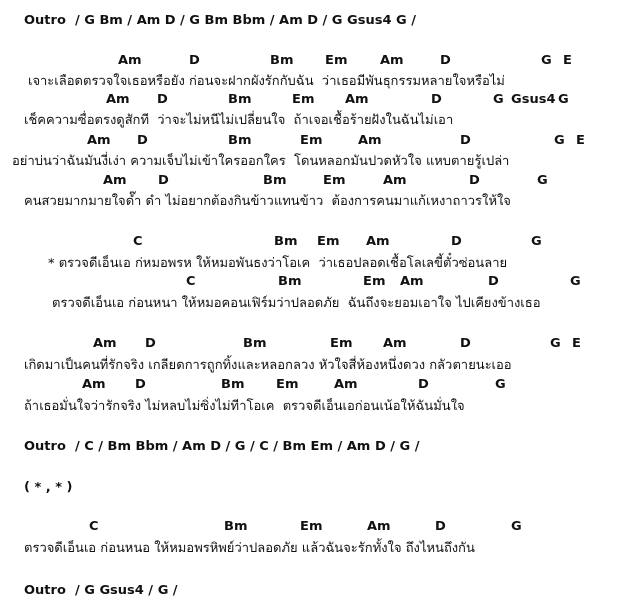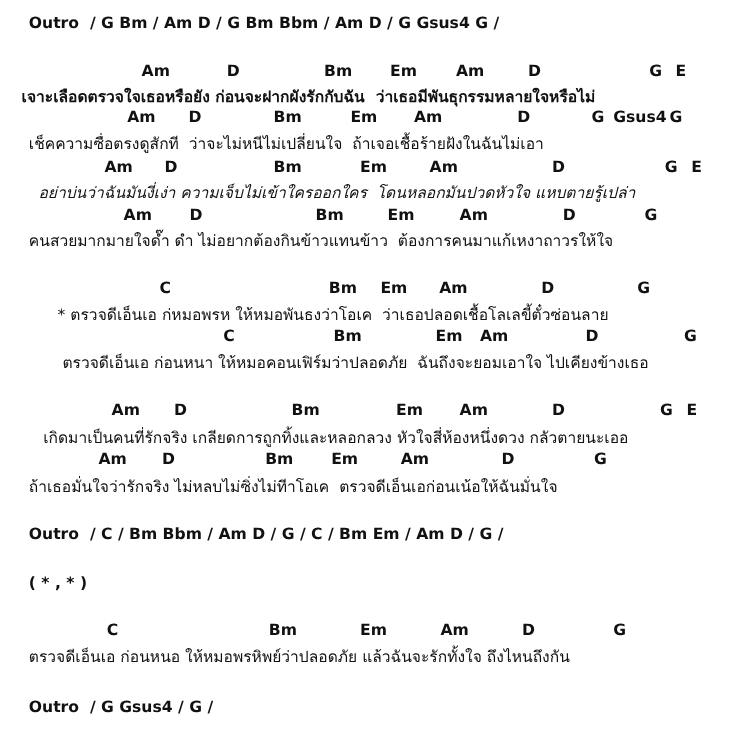--- a/index.html
+++ b/index.html
@@ -19,21 +19,21 @@
       <div class="chord-row" style="top: 52px;">
         <span class="chord" style="left: 118px;">Am</span>
         <span class="chord" style="left: 189px;">D</span>
         <span class="chord" style="left: 270px;">Bm</span>
         <span class="chord" style="left: 325px;">Em</span>
         <span class="chord" style="left: 380px;">Am</span>
         <span class="chord" style="left: 440px;">D</span>
         <span class="chord" style="left: 541px;">G</span>
         <span class="chord" style="left: 563px;">E</span>
       </div>
-      <div class="lyric" style="top: 70px; left: 18px; font-weight: bold;">เจาะเลือดตรวจใจเธอหรือยัง ก่อนจะฝากผังรักกับฉัน  ว่าเธอมีพันธุกรรมหลายใจหรือไม่</div>
+      <div class="lyric" style="top: 70px; left: 28px;">เจาะเลือดตรวจใจเธอหรือยัง ก่อนจะฝากผังรักกับฉัน  ว่าเธอมีพันธุกรรมหลายใจหรือไม่</div>
       <div class="chord-row" style="top: 91px;">
         <span class="chord" style="left: 106px;">Am</span>
         <span class="chord" style="left: 157px;">D</span>
         <span class="chord" style="left: 228px;">Bm</span>
         <span class="chord" style="left: 292px;">Em</span>
         <span class="chord" style="left: 345px;">Am</span>
         <span class="chord" style="left: 431px;">D</span>
         <span class="chord" style="left: 493px;">G</span>
         <span class="chord" style="left: 511px;">Gsus4</span>
         <span class="chord" style="left: 558px;">G</span>
@@ -42,21 +42,21 @@
       <div class="chord-row" style="top: 132px;">
         <span class="chord" style="left: 87px;">Am</span>
         <span class="chord" style="left: 137px;">D</span>
         <span class="chord" style="left: 228px;">Bm</span>
         <span class="chord" style="left: 300px;">Em</span>
         <span class="chord" style="left: 358px;">Am</span>
         <span class="chord" style="left: 460px;">D</span>
         <span class="chord" style="left: 554px;">G</span>
         <span class="chord" style="left: 576px;">E</span>
       </div>
-      <div class="lyric" style="top: 150px; left: 32px; font-style: italic;">อย่าบ่นว่าฉันมันงี่เง่า ความเจ็บไม่เข้าใครออกใคร  โดนหลอกมันปวดหัวใจ แหบตายรู้เปล่า</div>
+      <div class="lyric" style="top: 150px; left: 12px;">อย่าบ่นว่าฉันมันงี่เง่า ความเจ็บไม่เข้าใครออกใคร  โดนหลอกมันปวดหัวใจ แหบตายรู้เปล่า</div>
       <div class="chord-row" style="top: 172px;">
         <span class="chord" style="left: 103px;">Am</span>
         <span class="chord" style="left: 158px;">D</span>
         <span class="chord" style="left: 263px;">Bm</span>
         <span class="chord" style="left: 323px;">Em</span>
         <span class="chord" style="left: 383px;">Am</span>
         <span class="chord" style="left: 469px;">D</span>
         <span class="chord" style="left: 537px;">G</span>
       </div>
       <div class="lyric" style="top: 190px; left: 24px;">คนสวยมากมายใจด๊ำ ดำ ไม่อยากต้องกินข้าวแทนข้าว  ต้องการคนมาแก้เหงาถาวรให้ใจ</div>
@@ -85,21 +85,21 @@
       <div class="chord-row" style="top: 335px;">
         <span class="chord" style="left: 93px;">Am</span>
         <span class="chord" style="left: 145px;">D</span>
         <span class="chord" style="left: 243px;">Bm</span>
         <span class="chord" style="left: 330px;">Em</span>
         <span class="chord" style="left: 383px;">Am</span>
         <span class="chord" style="left: 460px;">D</span>
         <span class="chord" style="left: 550px;">G</span>
         <span class="chord" style="left: 572px;">E</span>
       </div>
-      <div class="lyric" style="top: 354px; left: 36px;">เกิดมาเป็นคนที่รักจริง เกลียดการถูกทิ้งและหลอกลวง หัวใจสี่ห้องหนึ่งดวง กลัวตายนะเออ</div>
+      <div class="lyric" style="top: 354px; left: 24px;">เกิดมาเป็นคนที่รักจริง เกลียดการถูกทิ้งและหลอกลวง หัวใจสี่ห้องหนึ่งดวง กลัวตายนะเออ</div>
       <div class="chord-row" style="top: 376px;">
         <span class="chord" style="left: 82px;">Am</span>
         <span class="chord" style="left: 135px;">D</span>
         <span class="chord" style="left: 221px;">Bm</span>
         <span class="chord" style="left: 276px;">Em</span>
         <span class="chord" style="left: 334px;">Am</span>
         <span class="chord" style="left: 418px;">D</span>
         <span class="chord" style="left: 495px;">G</span>
       </div>
       <div class="lyric" style="top: 395px; left: 24px;">ถ้าเธอมั่นใจว่ารักจริง ไม่หลบไม่ซิ่งไม่ทีาโอเค  ตรวจดีเอ็นเอก่อนเน้อให้ฉันมั่นใจ</div>

